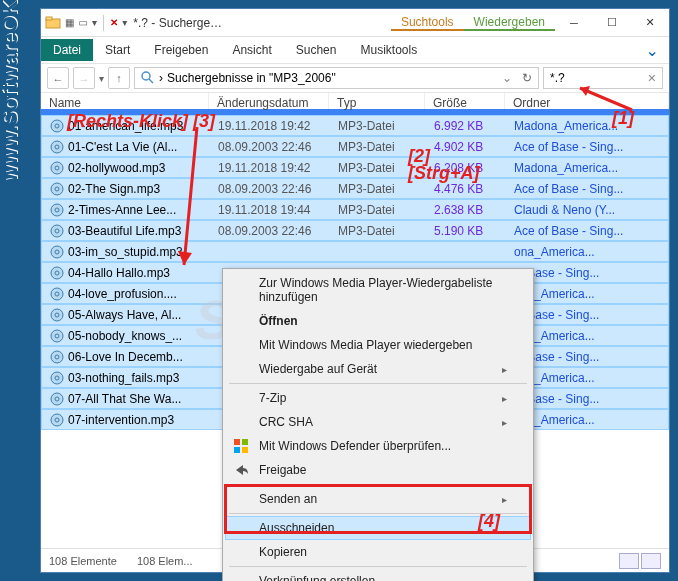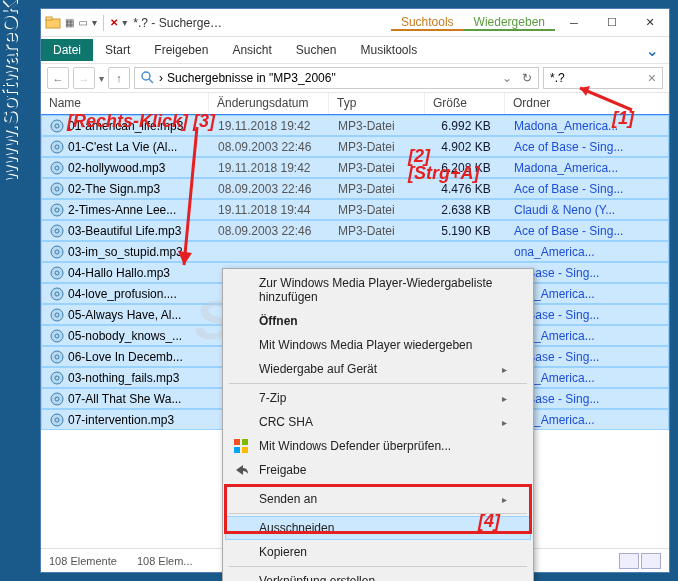--- a/index.html
+++ b/index.html
@@ -26,36 +26,36 @@
 .ribbon-tabs { height: 26px; display: flex; align-items: center; background: #fff; }
 .rtab { padding: 4px 12px; font-size: 12px; color: #333; }
 .rtab.file { background: #0f766e; color: #fff; }
 
 .addrbar { height: 30px; display: flex; align-items: center; padding: 0 6px; gap: 4px; border-top: 1px solid #e5e5e5; border-bottom: 1px solid #e5e5e5; }
 .nav-arrow { width: 22px; height: 22px; border: 1px solid #ccc; border-radius: 2px; display: flex; align-items: center; justify-content: center; font-size: 11px; color: #666; }
 .breadcrumb { flex: 1; height: 22px; border: 1px solid #ccc; display: flex; align-items: center; padding: 0 6px; font-size: 12px; gap: 4px; }
 .searchbox { width: 120px; height: 22px; border: 1px solid #ccc; padding: 0 6px; font-size: 12px; display: flex; align-items: center; }
 .search-x { margin-left: auto; color: #888; font-size: 14px; }
 
-.columns { height: 22px; display: flex; border-bottom: 1px solid #3b82f6; background: #fff; }
+.columns { height: 22px; display: flex; border-bottom: 6px solid #3b82f6; background: #fff; }
 .col { font-size: 12px; color: #444; padding: 3px 8px; border-right: 1px solid #eee; }
 .col.name { width: 168px; }
 .col.date { width: 120px; }
 .col.type { width: 96px; }
 .col.size { width: 80px; text-align: left; }
 .col.folder { flex: 1; }
 
 .filelist { flex: 1; overflow: hidden; position: relative; }
 .row { height: 21px; display: flex; align-items: center; font-size: 12px; }
 .row.sel { background: #cce8ff; border: 1px solid #99d1ff; }
 .cell { padding: 0 8px; white-space: nowrap; overflow: hidden; text-overflow: ellipsis; }
 .cell.name { width: 168px; display: flex; align-items: center; gap: 4px; }
 .cell.date { width: 120px; color: #555; }
 .cell.type { width: 96px; color: #555; }
-.cell.size { width: 80px; text-align: center; color: #0f172a; }
+.cell.size { width: 80px; text-align: left; color: #6d28d9; }
 .cell.folder { flex: 1; color: #1d4ed8; }
 .fileicon { width: 14px; height: 14px; flex-shrink: 0; }
 
 .status { height: 24px; border-top: 1px solid #e0e0e0; display: flex; align-items: center; padding: 0 8px; font-size: 11px; color: #555; gap: 20px; }
 .view-btns { margin-left: auto; display: flex; gap: 2px; }
 .vbtn { width: 20px; height: 16px; border: 1px solid #aac; background: #eef; }
 
 .ctxmenu { position: absolute; left: 222px; top: 268px; width: 312px; background: #f0f0f0; border: 1px solid #aaa; box-shadow: 2px 2px 6px rgba(0,0,0,0.3); z-index: 50; padding: 2px; }
 .mitem { padding: 5px 24px 5px 34px; font-size: 12px; color: #222; position: relative; display: flex; align-items: center; }
 .mitem.hover { background: #cce8ff; border: 1px solid #99d1ff; padding: 4px 23px 4px 33px; }

